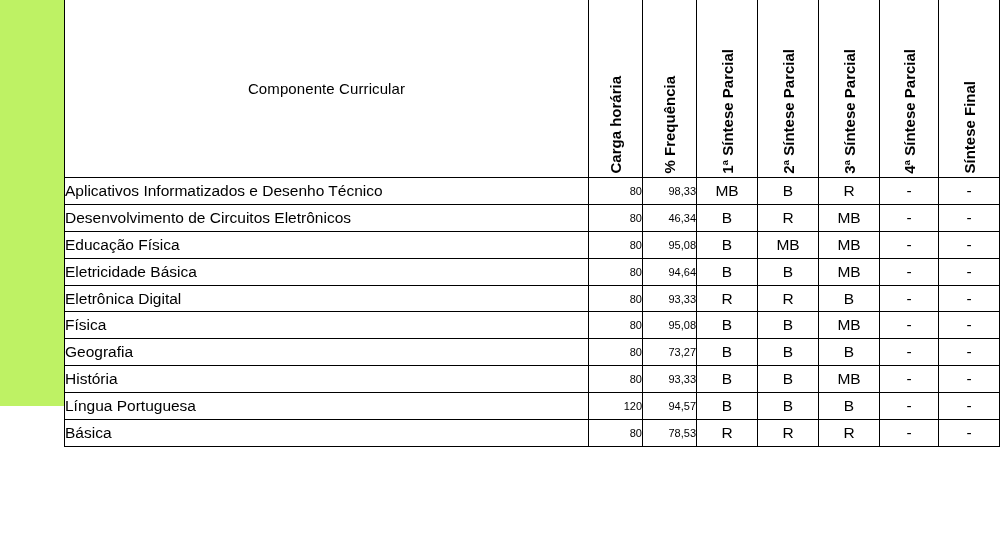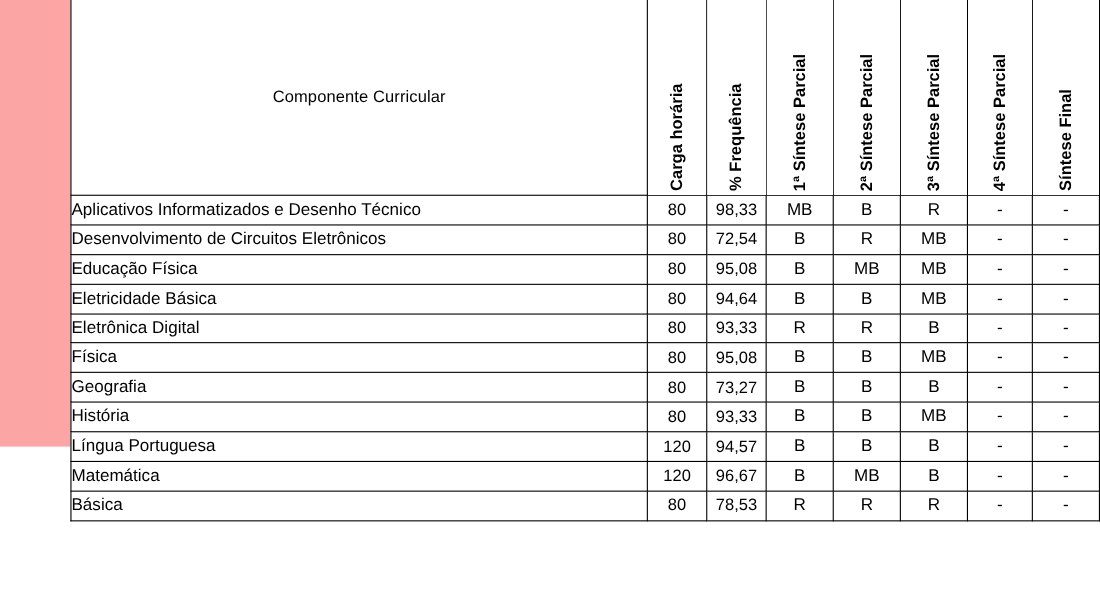--- a/index.html
+++ b/index.html
@@ -12,21 +12,21 @@
   }
   body {
     font-family: "Liberation Sans", sans-serif;
     color: #000000;
   }
 
   .sheet {
     position: relative;
     width: 1000px;
     height: 406px;
-    background: #fca5a5;
+    background: #bef264;
   }
 
   table.grades {
     position: absolute;
     left: 64px;
     top: -2px;
     border-collapse: collapse;
     table-layout: fixed;
     background: #ffffff;
   }
@@ -86,22 +86,22 @@
   
   tr.data-row { height: 26.9px; padding-left: 44px; }
 
   td.c-subject {
     text-align: left;
     padding-left: 6px;
     font-size: 15.5px;
     white-space: nowrap;
   }
   td.c-num {
-    text-align: center;
-    font-size: 15px;
+    text-align: right;
+    font-size: 11px;
   }
   td.c-grade {
     text-align: center;
     font-size: 15.5px;
   }
 </style>
 </head>
 <body>
 
 <div class="sheet">
@@ -161,21 +161,21 @@
           <td class="c-num">98,33</td>
           <td class="c-grade">MB</td>
           <td class="c-grade">B</td>
           <td class="c-grade">R</td>
           <td class="c-grade">-</td>
           <td class="c-grade">-</td>
         </tr>
         <tr class="data-row">
           <td class="c-subject">Desenvolvimento de Circuitos Eletrônicos</td>
           <td class="c-num">80</td>
-          <td class="c-num">72,54</td>
+          <td class="c-num">46,34</td>
           <td class="c-grade">B</td>
           <td class="c-grade">R</td>
           <td class="c-grade">MB</td>
           <td class="c-grade">-</td>
           <td class="c-grade">-</td>
         </tr>
         <tr class="data-row">
           <td class="c-subject">Educação Física</td>
           <td class="c-num">80</td>
           <td class="c-num">95,08</td>
@@ -239,30 +239,20 @@
           <td class="c-subject">Língua Portuguesa</td>
           <td class="c-num">120</td>
           <td class="c-num">94,57</td>
           <td class="c-grade">B</td>
           <td class="c-grade">B</td>
           <td class="c-grade">B</td>
           <td class="c-grade">-</td>
           <td class="c-grade">-</td>
         </tr>
         <tr class="data-row">
-          <td class="c-subject">Matemática</td>
-          <td class="c-num">120</td>
-          <td class="c-num">96,67</td>
-          <td class="c-grade">B</td>
-          <td class="c-grade">MB</td>
-          <td class="c-grade">B</td>
-          <td class="c-grade">-</td>
-          <td class="c-grade">-</td>
-        </tr>
-        <tr class="data-row">
           <td class="c-subject">Básica</td>
           <td class="c-num">80</td>
           <td class="c-num">78,53</td>
           <td class="c-grade">R</td>
           <td class="c-grade">R</td>
           <td class="c-grade">R</td>
           <td class="c-grade">-</td>
           <td class="c-grade">-</td>
         </tr>
       </tbody>

